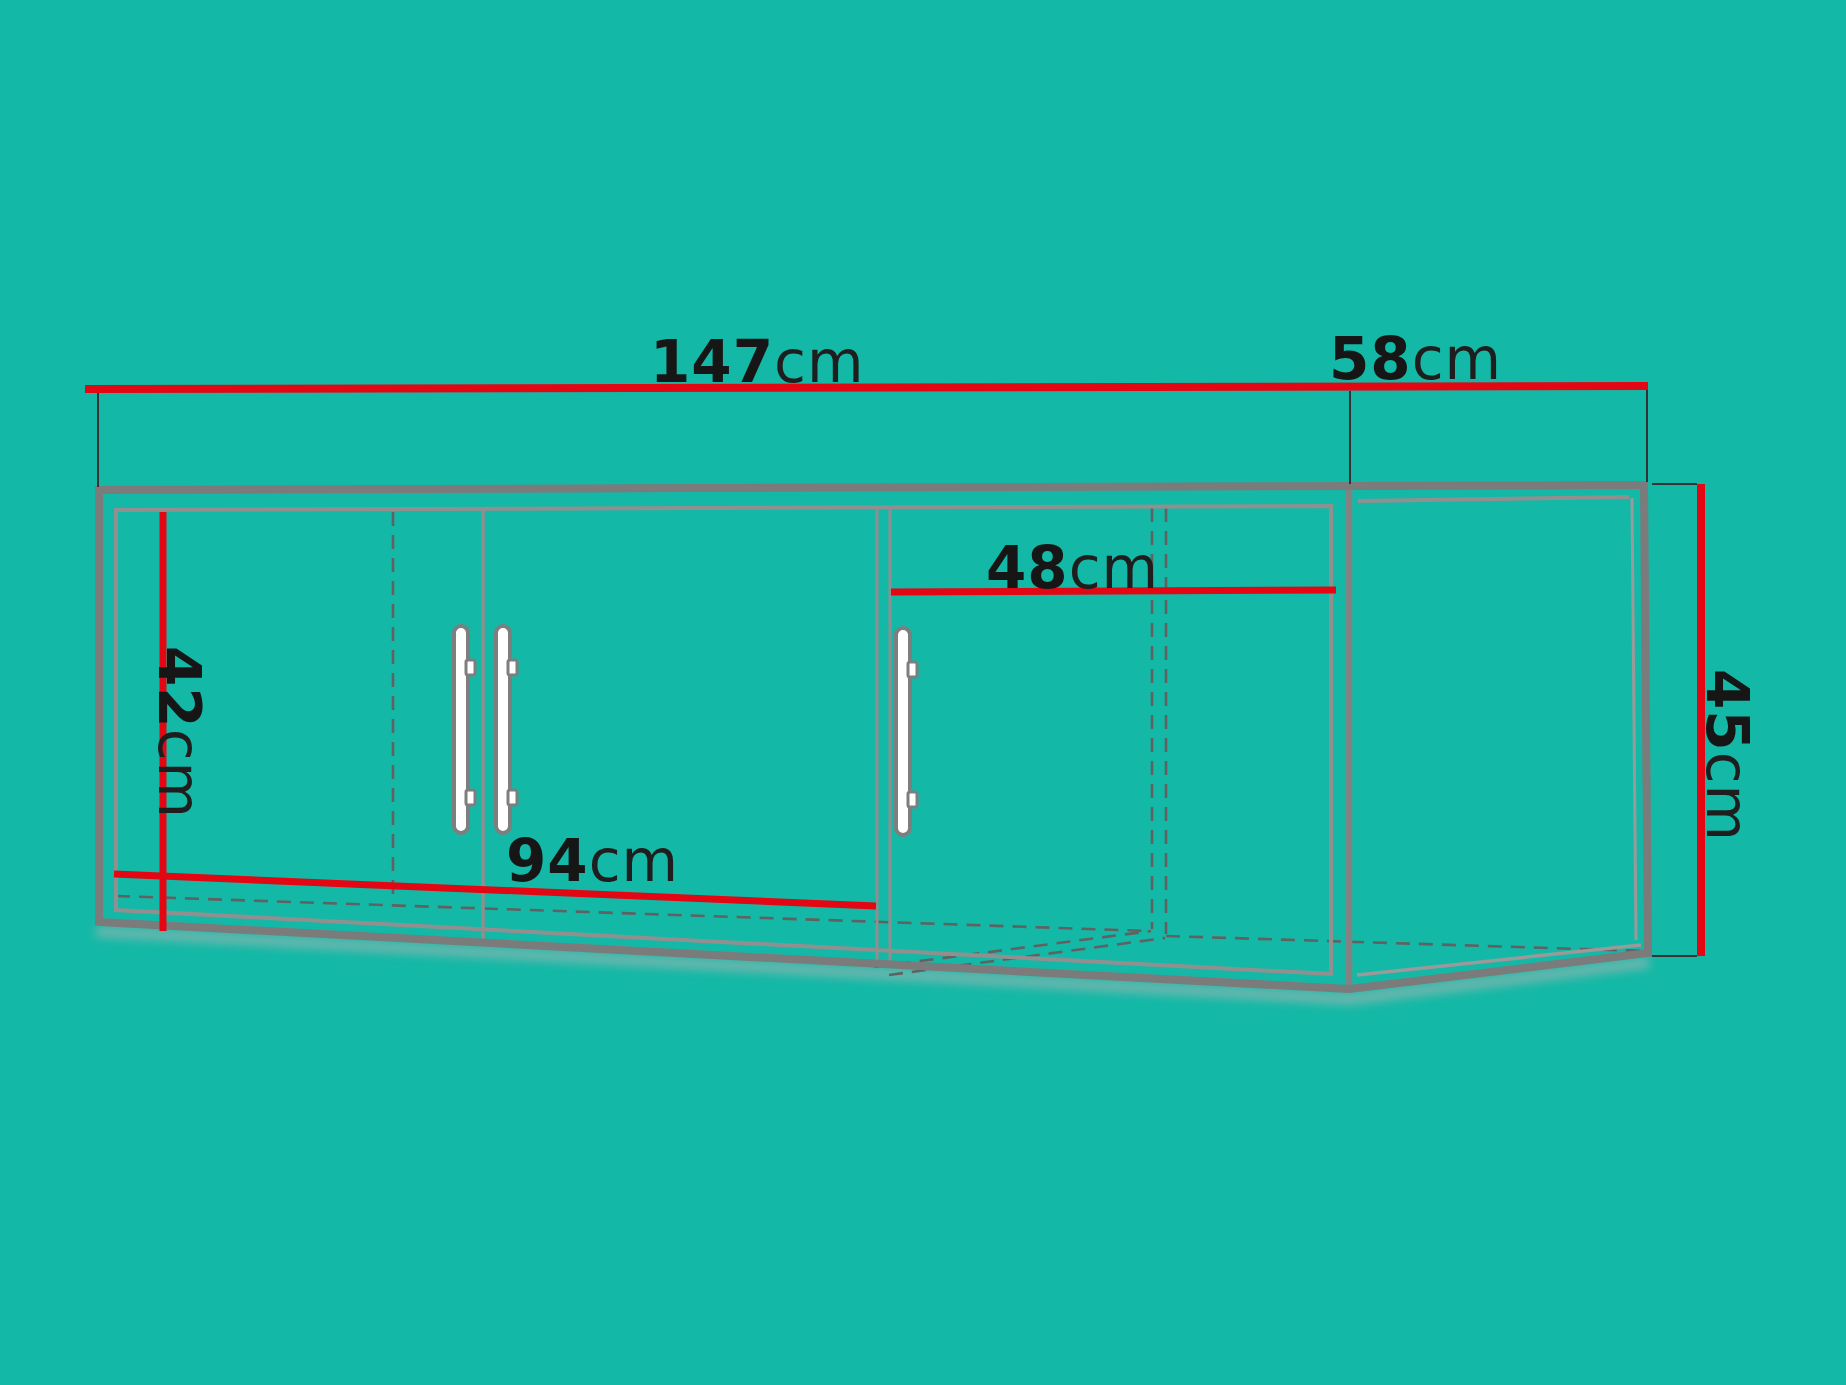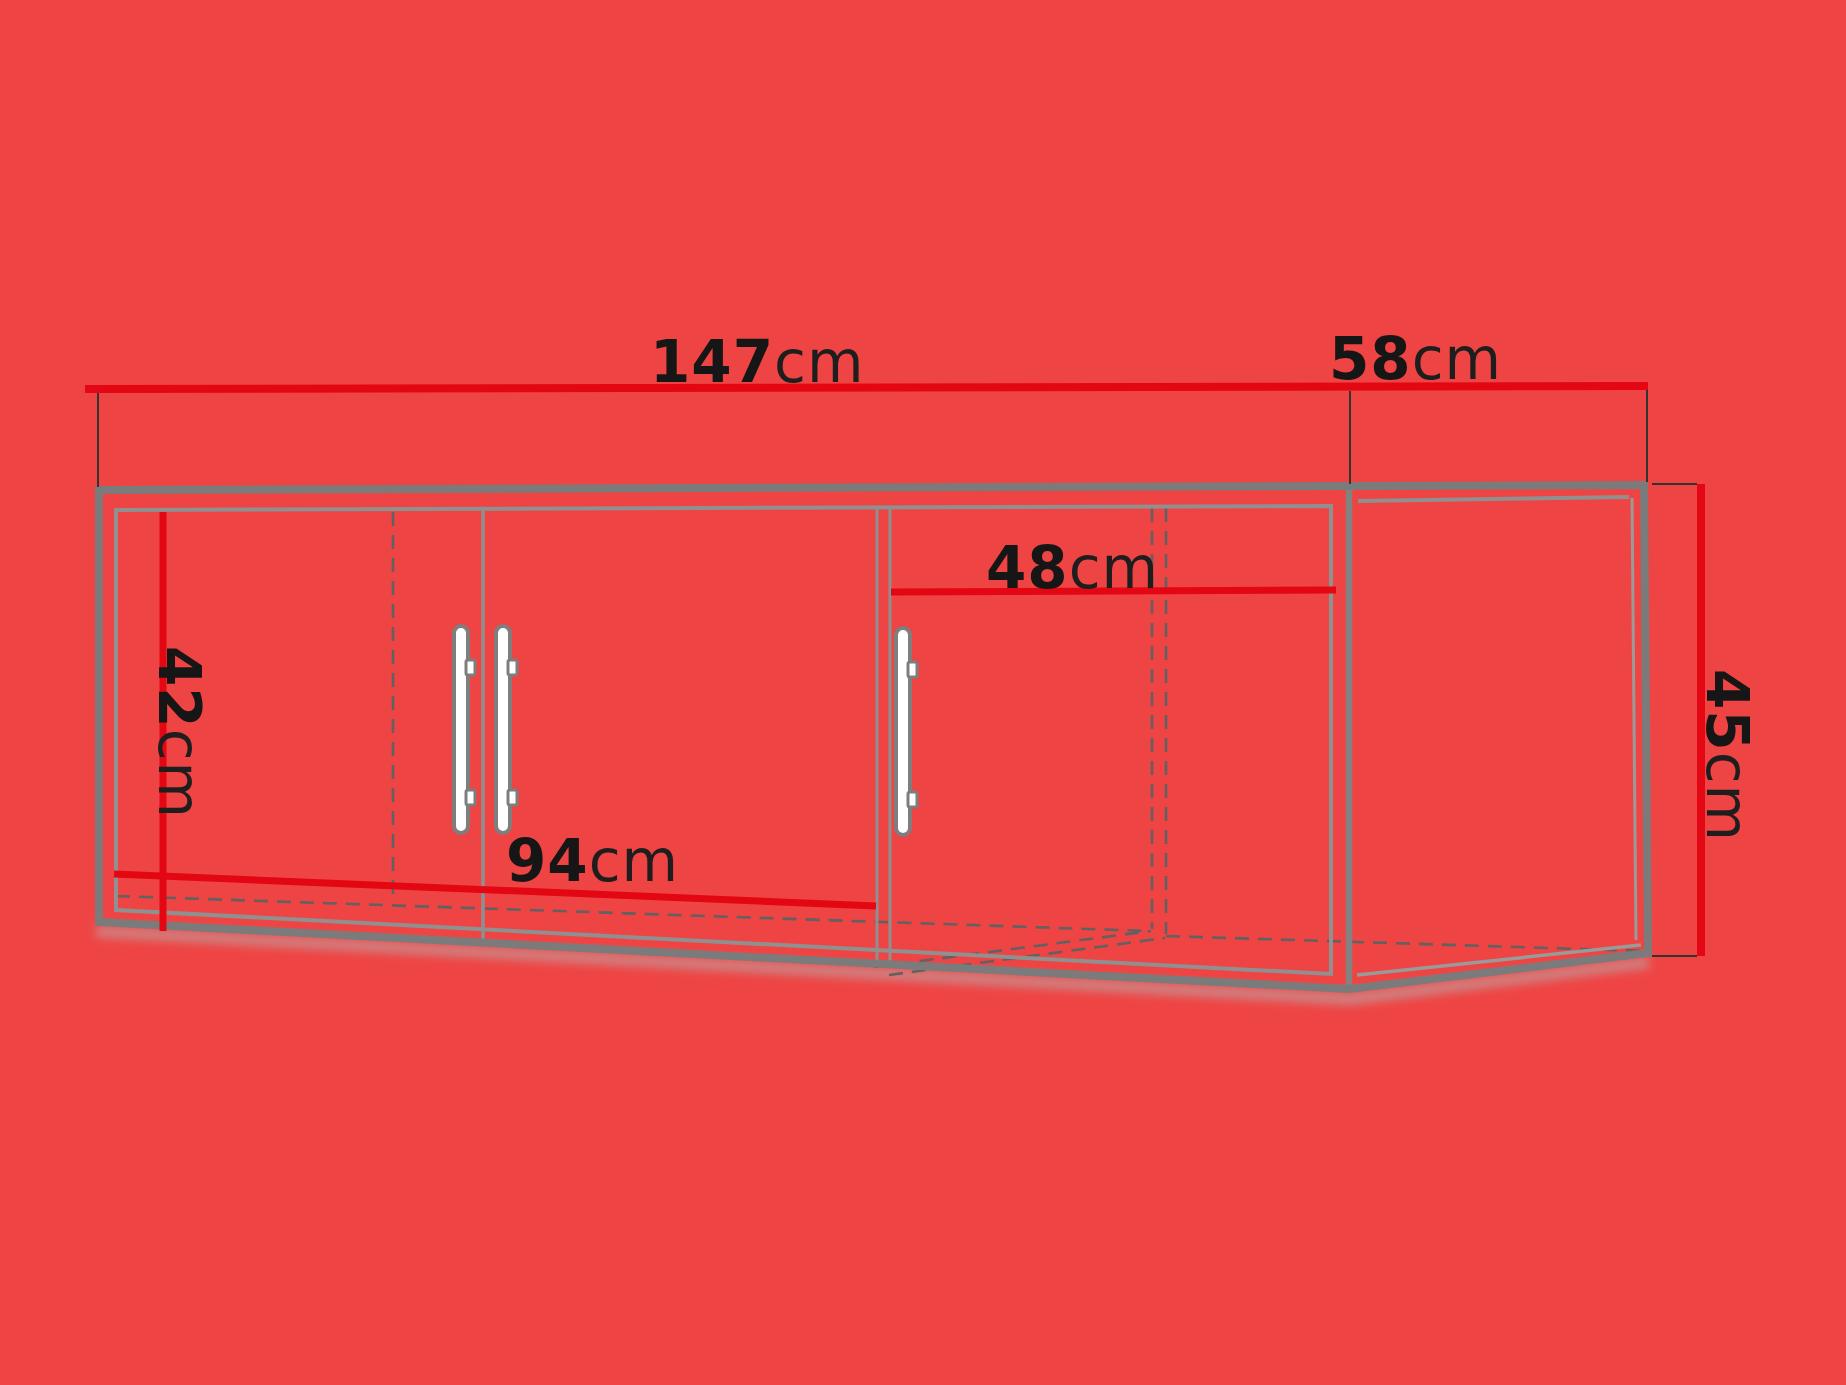--- a/index.html
+++ b/index.html
@@ -1,21 +1,21 @@
 <!DOCTYPE html>
 <html><head>
 <meta charset="utf-8">
 <style>
   html,body{
     margin:0;padding:0;background:#ffffff;
     width:1846px;height:1385px;overflow:hidden;
     font-family:"DejaVu Sans", sans-serif;
   }
   .canvas{
-    position:relative;width:1846px;height:1385px;background:#ef4444;
+    position:relative;width:1846px;height:1385px;background:#14b8a6;
   }
   svg{display:block}
   .dim-label{fill:#161616;font-size:58px;letter-spacing:1px}
   .dim-label .val{font-weight:700}
   .dim-label .unit{font-weight:400;fill:#1e1e1e}
 </style>
 </head>
 <body>
 
 <div class="canvas">

